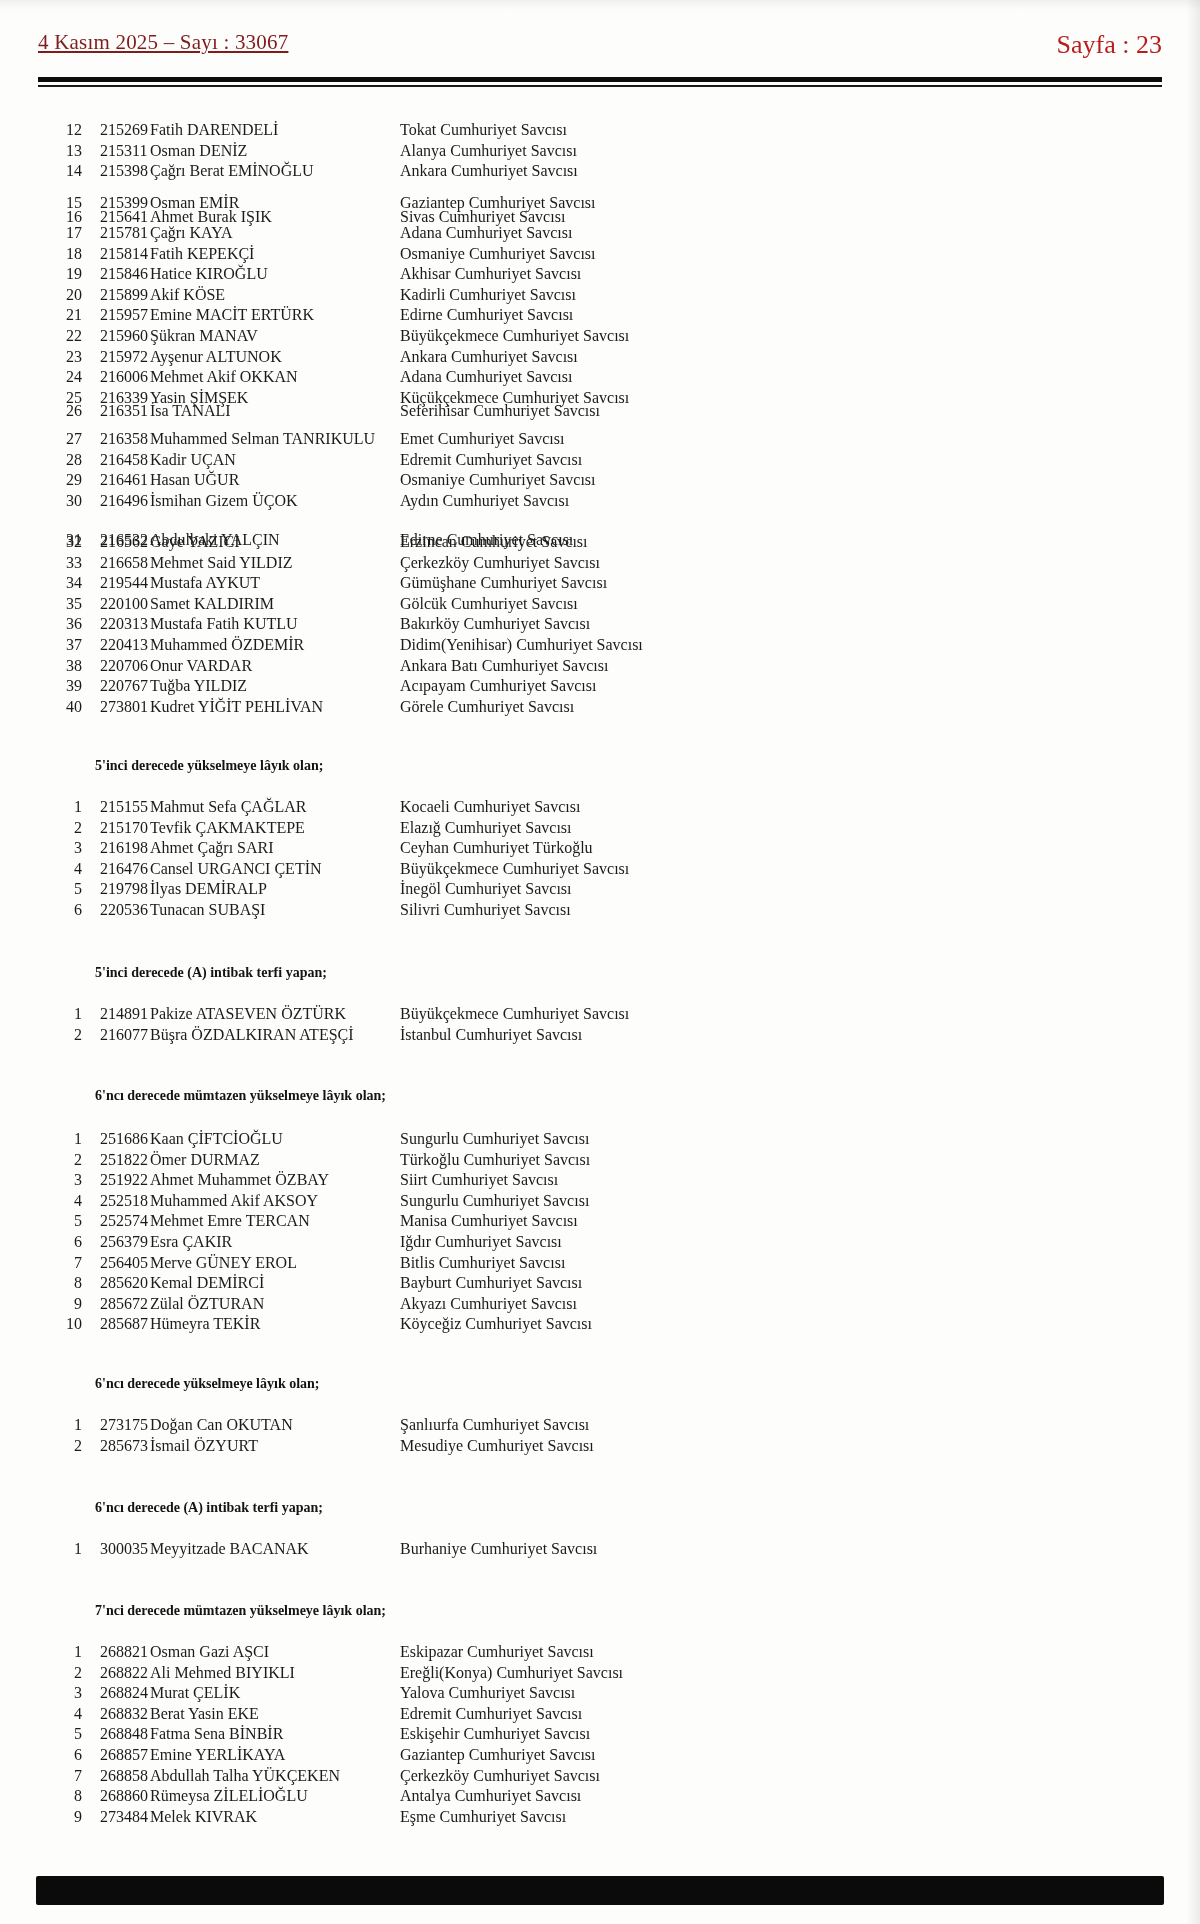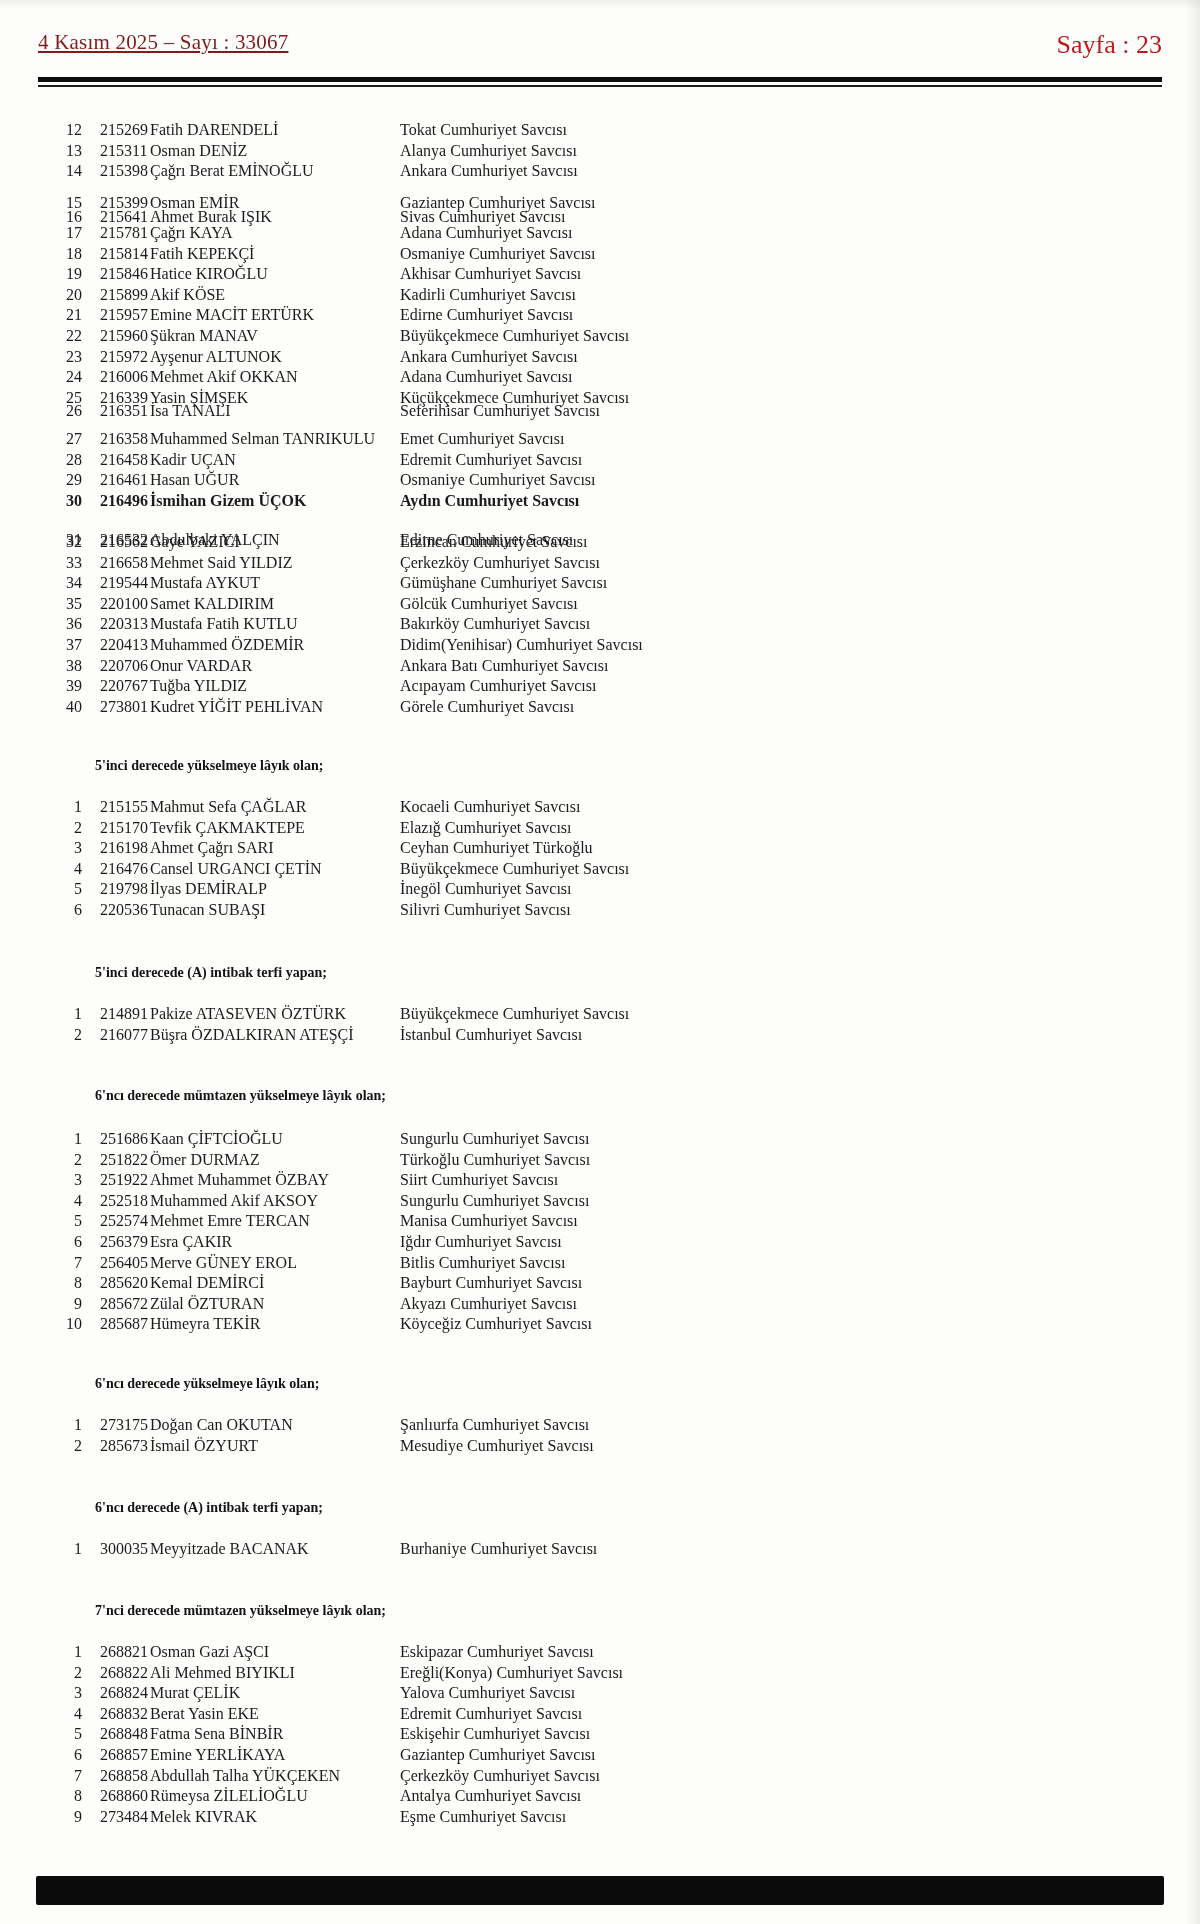--- a/index.html
+++ b/index.html
@@ -180,21 +180,21 @@
         <span class="c-reg">216458</span>
         <span class="c-name">Kadir UÇAN</span>
         <span class="c-title">Edremit Cumhuriyet Savcısı</span>
       </div>
       <div class="row" style="top: 471.2px;">
         <span class="c-no">29</span>
         <span class="c-reg">216461</span>
         <span class="c-name">Hasan UĞUR</span>
         <span class="c-title">Osmaniye Cumhuriyet Savcısı</span>
       </div>
-      <div class="row" style="top: 491.8px; font-weight: bold;">
+      <div class="row" style="top: 491.8px;">
         <span class="c-no">30</span>
         <span class="c-reg">216496</span>
         <span class="c-name">İsmihan Gizem ÜÇOK</span>
         <span class="c-title">Aydın Cumhuriyet Savcısı</span>
       </div>
       <div class="row" style="top: 531px;">
         <span class="c-no">31</span>
         <span class="c-reg">216532</span>
         <span class="c-name">Abdulbaki YALÇIN</span>
         <span class="c-title">Edirne Cumhuriyet Savcısı</span>

